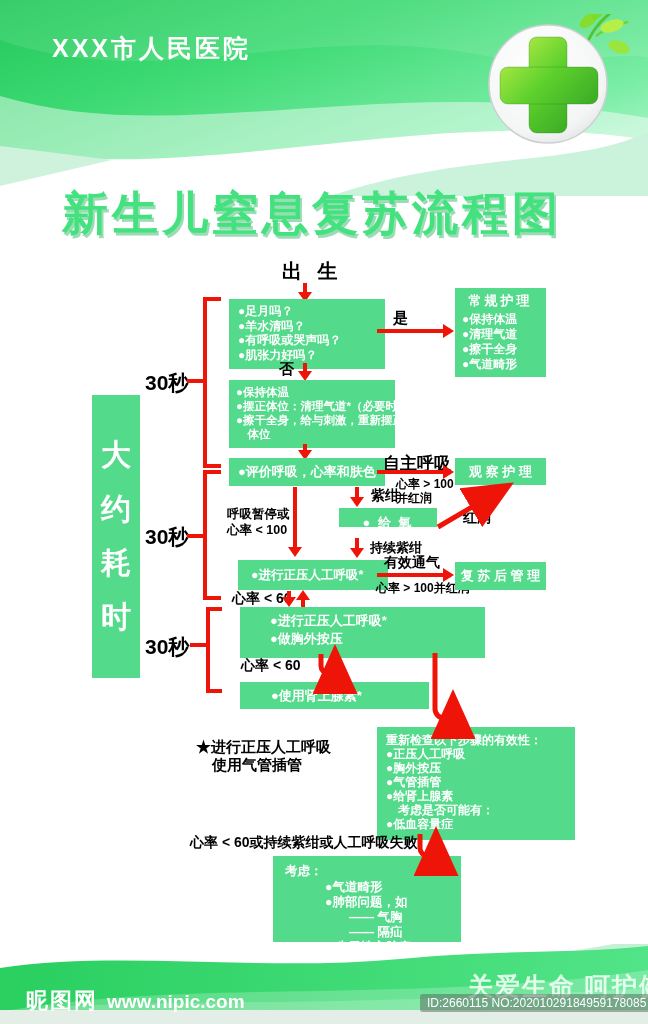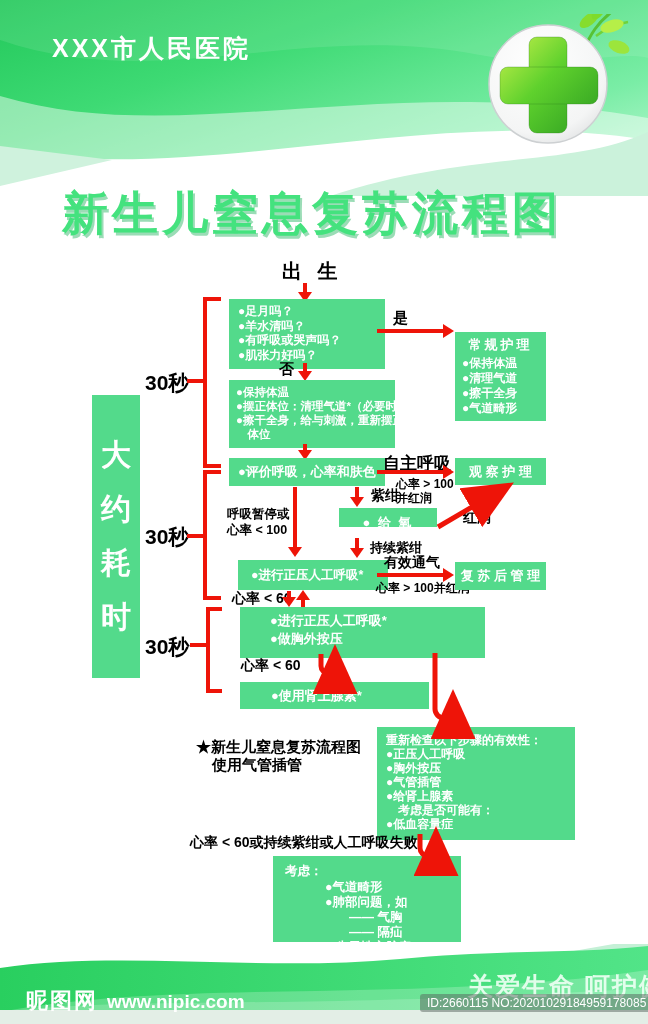--- a/index.html
+++ b/index.html
@@ -104,21 +104,21 @@
     <div class="gline">●足月吗？</div>
     <div class="gline">●羊水清吗？</div>
     <div class="gline">●有呼吸或哭声吗？</div>
     <div class="gline">●肌张力好吗？</div>
   </div>
 
   <div class="abs blab" style="left:393px;top:309px;font-size:15px;">是</div>
   <div class="hline" style="left:377px;top:329px;width:68px;"></div>
   <div class="aright" style="left:443px;top:324px;"></div>
 
-  <div class="gbox" style="left:455px;top:288px;width:91px;height:89px;font-size:12px;line-height:15px;margin-top:44px;">
+  <div class="gbox" style="left:455px;top:288px;width:91px;height:89px;font-size:12px;line-height:15px;">
     <div style="text-align:center;margin:5px 0 4px 0;font-size:13px;letter-spacing:3px;">常规护理</div>
     <div style="padding-left:7px;" class="gline">●保持体温</div>
     <div style="padding-left:7px;" class="gline">●清理气道</div>
     <div style="padding-left:7px;" class="gline">●擦干全身</div>
     <div style="padding-left:7px;" class="gline">●气道畸形</div>
   </div>
 
   <div class="abs blab" style="left:279px;top:360px;font-size:15px;">否</div>
   <div class="vline" style="left:303px;top:363px;height:10px;"></div>
   <div class="adown" style="left:298px;top:371px;"></div>
@@ -189,21 +189,21 @@
     <div class="gline">●进行正压人工呼吸*</div>
     <div class="gline">●做胸外按压</div>
   </div>
 
   <div class="abs blab" style="left:241px;top:657px;font-size:14px;">心率 &lt; 60</div>
 
   <div class="gbox" style="left:240px;top:682px;width:158px;height:27px;font-size:13px;line-height:27px;padding-left:31px;">
     <div class="gline">●使用肾上腺素*</div>
   </div>
 
-  <div class="abs blab" style="left:196px;top:738px;font-size:15px;">★新生儿窒息复苏流程图</div>
+  <div class="abs blab" style="left:196px;top:738px;font-size:15px;">★进行正压人工呼吸</div>
   <div class="abs blab" style="left:212px;top:756px;font-size:15px;">使用气管插管</div>
 
   <div class="gbox" style="left:377px;top:727px;width:189px;height:107px;padding:6px 0 0 9px;font-size:12px;line-height:14px;">
     <div class="gline">重新检查以下步骤的有效性：</div>
     <div class="gline">●正压人工呼吸</div>
     <div class="gline">●胸外按压</div>
     <div class="gline">●气管插管</div>
     <div class="gline">●给肾上腺素</div>
     <div class="gline">　考虑是否可能有：</div>
     <div class="gline">●低血容量症</div>

